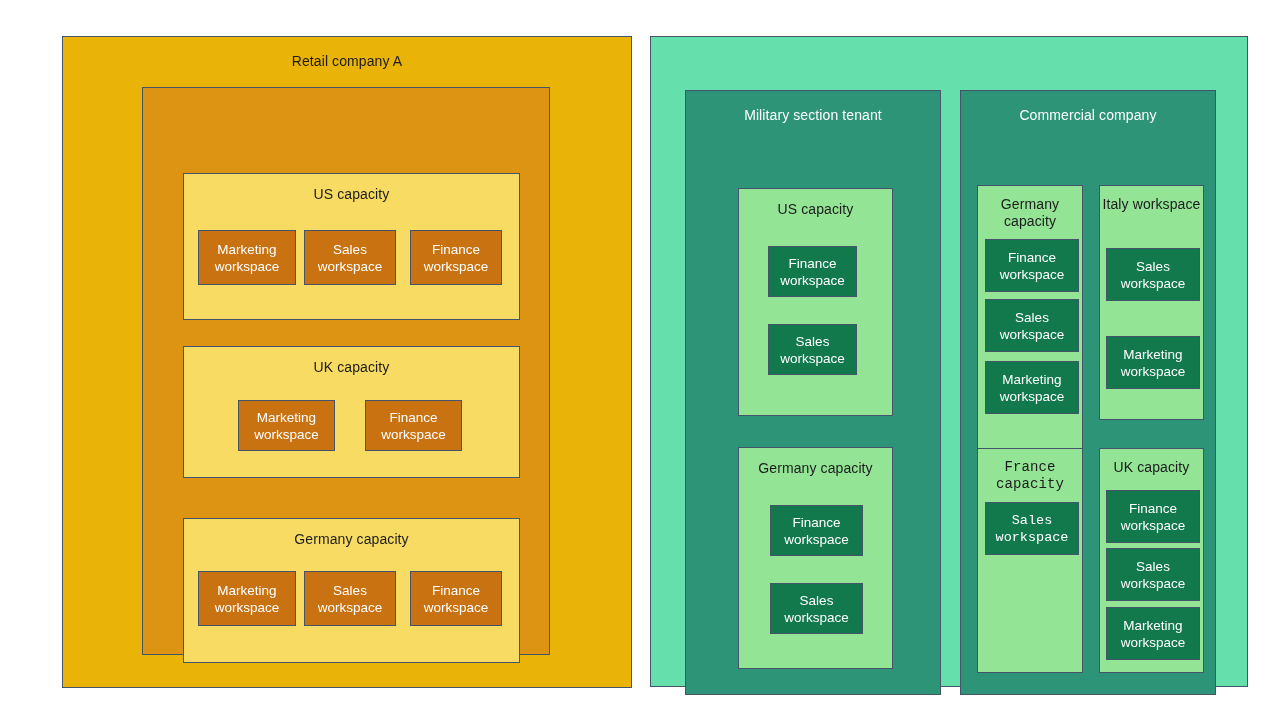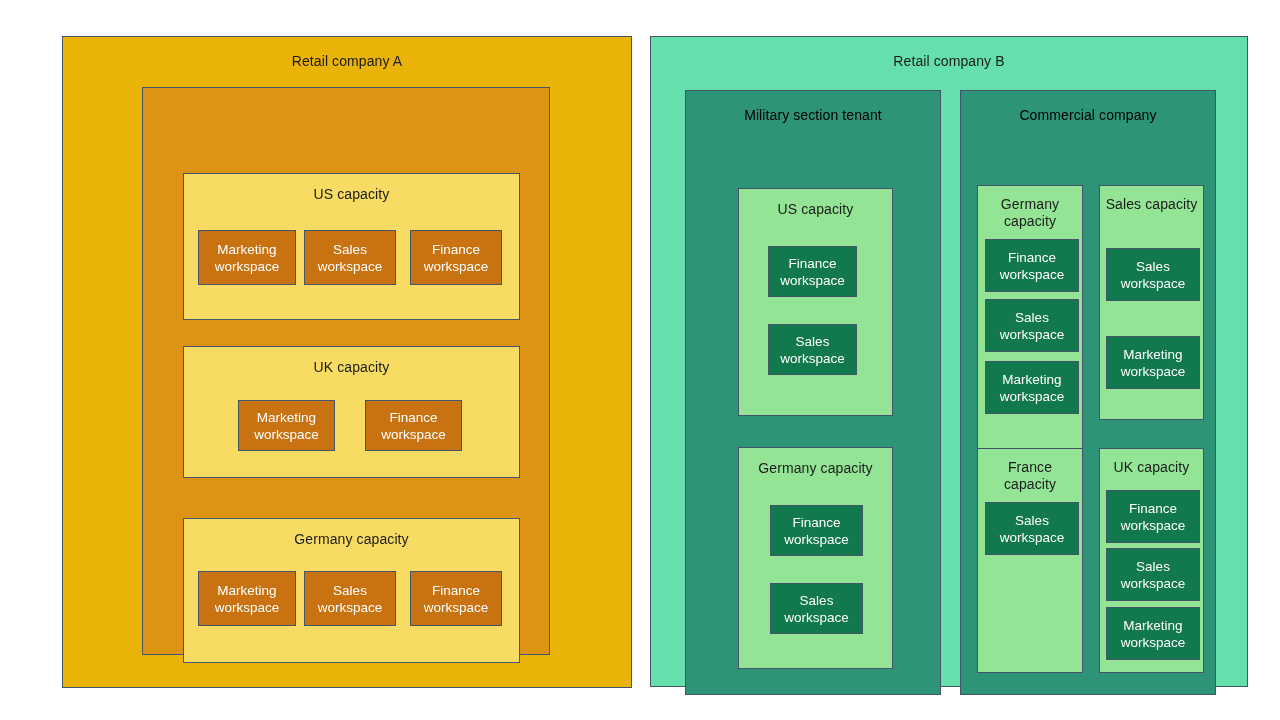--- a/index.html
+++ b/index.html
@@ -50,21 +50,21 @@
     position: absolute;
     left: 0;
     right: 0;
     text-align: center;
     font-size: 14px;
     line-height: 17px;
     color: #1c1c1c;
     letter-spacing: 0.1px;
   }
   .title.light {
-    color: #000000;
+    color: #ffffff;
   }
   .title.top-a  { top: 16px; }
   .title.top-b  { top: 16px; }
   .title.tenant-a { top: 12px; }
   .title.tenant-b { top: 16px; }
   .title.cap    { top: 12px; }
   .title.cap-tight { top: 10px; }
 
   .ws-label {
     position: absolute;
@@ -121,21 +121,20 @@
         </div>
         <div class="box workspace a" style="left:226px; top:52px; width:92px; height:55px;">
           <div class="ws-label"><span>Finance</span><br><span>workspace</span></div>
         </div>
       </div>
 
     </div>
   </div>
 
   <div class="box company b" style="left:650px; top:36px; width:598px; height:651px;">
-    <div class="title top-b">Retail company B</div>
 
     <div class="box tenant b" style="left:34px; top:53px; width:256px; height:605px;">
       <div class="title tenant-b light">Military section tenant</div>
 
       <div class="box capacity b" style="left:52px; top:97px; width:155px; height:228px;">
         <div class="title cap">US capacity</div>
         <div class="box workspace b" style="left:29px; top:57px; width:89px; height:51px;">
           <div class="ws-label"><span>Finance</span><br><span>workspace</span></div>
         </div>
         <div class="box workspace b" style="left:29px; top:135px; width:89px; height:51px;">
@@ -164,30 +163,30 @@
         </div>
         <div class="box workspace b" style="left:7px; top:113px; width:94px; height:53px;">
           <div class="ws-label"><span>Sales</span><br><span>workspace</span></div>
         </div>
         <div class="box workspace b" style="left:7px; top:175px; width:94px; height:53px;">
           <div class="ws-label"><span>Marketing</span><br><span>workspace</span></div>
         </div>
       </div>
 
       <div class="box capacity b" style="left:138px; top:94px; width:105px; height:235px;">
-        <div class="title cap-tight">Sales capacity</div>
+        <div class="title cap-tight">Italy workspace</div>
         <div class="box workspace b" style="left:6px; top:62px; width:94px; height:53px;">
           <div class="ws-label"><span>Sales</span><br><span>workspace</span></div>
         </div>
         <div class="box workspace b" style="left:6px; top:150px; width:94px; height:53px;">
           <div class="ws-label"><span>Marketing</span><br><span>workspace</span></div>
         </div>
       </div>
 
-      <div class="box capacity b" style="left:16px; top:357px; width:106px; height:225px;">
+      <div class="box capacity b" style="left:16px; top:357px; width:106px; height:225px;font-family:Liberation Mono, monospace;">
         <div class="title cap-tight"><span>France</span><br><span>capacity</span></div>
         <div class="box workspace b" style="left:7px; top:53px; width:94px; height:53px;">
           <div class="ws-label"><span>Sales</span><br><span>workspace</span></div>
         </div>
       </div>
 
       <div class="box capacity b" style="left:138px; top:357px; width:105px; height:225px;">
         <div class="title cap-tight">UK capacity</div>
         <div class="box workspace b" style="left:6px; top:41px; width:94px; height:53px;">
           <div class="ws-label"><span>Finance</span><br><span>workspace</span></div>

